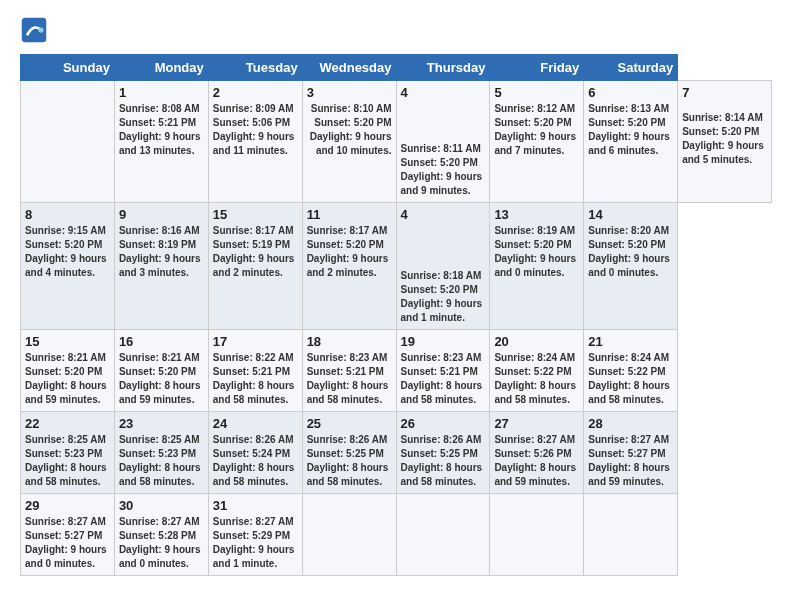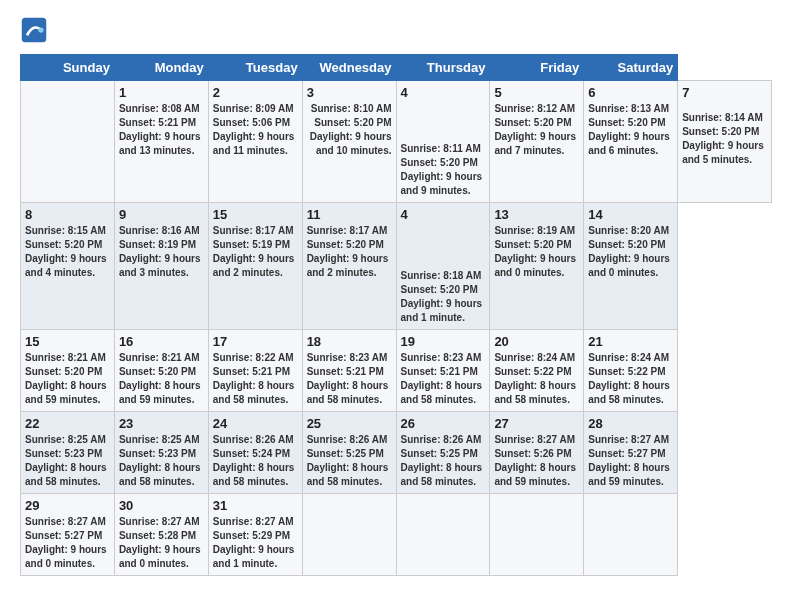--- a/index.html
+++ b/index.html
@@ -189,21 +189,21 @@
             <span class="day-num">7</span>
             <div class="day-info" style="white-space: pre-line; margin-top: 11px;">Sunrise: 8:14 AM
 Sunset: 5:20 PM
 Daylight: 9 hours
 and 5 minutes.</div>
           </td>
         </tr>
         <tr>
           <td>
             <span class="day-num">8</span>
-            <div class="day-info" style="white-space: pre-line;">Sunrise: 8:15 AM
+            <div class="day-info" style="white-space: pre-line;">Sunrise: 9:15 AM
 Sunset: 5:20 PM
 Daylight: 9 hours
 and 4 minutes.</div>
           </td>
           <td>
             <span class="day-num">9</span>
             <div class="day-info" style="white-space: pre-line;">Sunrise: 8:16 AM
 Sunset: 8:19 PM
 Daylight: 9 hours
 and 3 minutes.</div>

